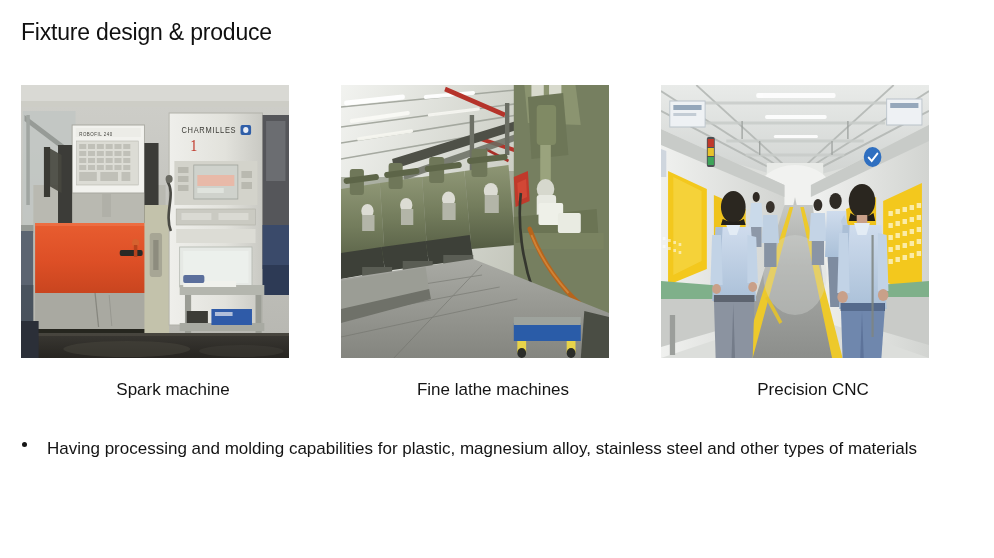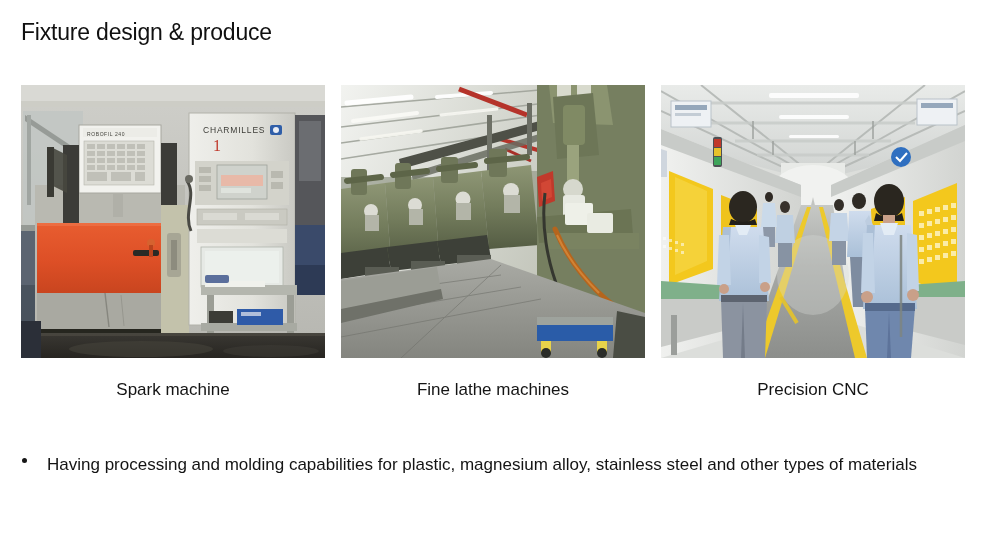--- a/index.html
+++ b/index.html
@@ -30,21 +30,21 @@
     line-height: 36px;
     font-weight: 400;
     letter-spacing: -0.2px;
     color: #101010;
     white-space: nowrap;
   }
   
   .photo-frame {
     position: absolute;
     top: 85px;
-    width: 304px;
+    width: 268px;
     height: 273px;
     overflow: hidden;
     background: #9a9a97;
   }
   #photo-1 { left: 21px; }
   #photo-2 { left: 341px; }
   #photo-3 { left: 661px; }
   .photo-frame svg {
     display: block;
     width: 100%;
@@ -60,21 +60,21 @@
     line-height: 22px;
     color: #141414;
   }
   #caption-1 { left: 21px; text-align: center; }
   #caption-2 { left: 341px; }
   #caption-3 { left: 661px; }
   
   #bullet-list {
     position: absolute;
     left: 18px;
-    top: 448px;
+    top: 432px;
     width: 940px;
   }
   .bullet-row {
     position: relative;
     padding-left: 29px;
   }
   .bullet-dot {
     position: absolute;
     left: 4px;
     top: 10px;

